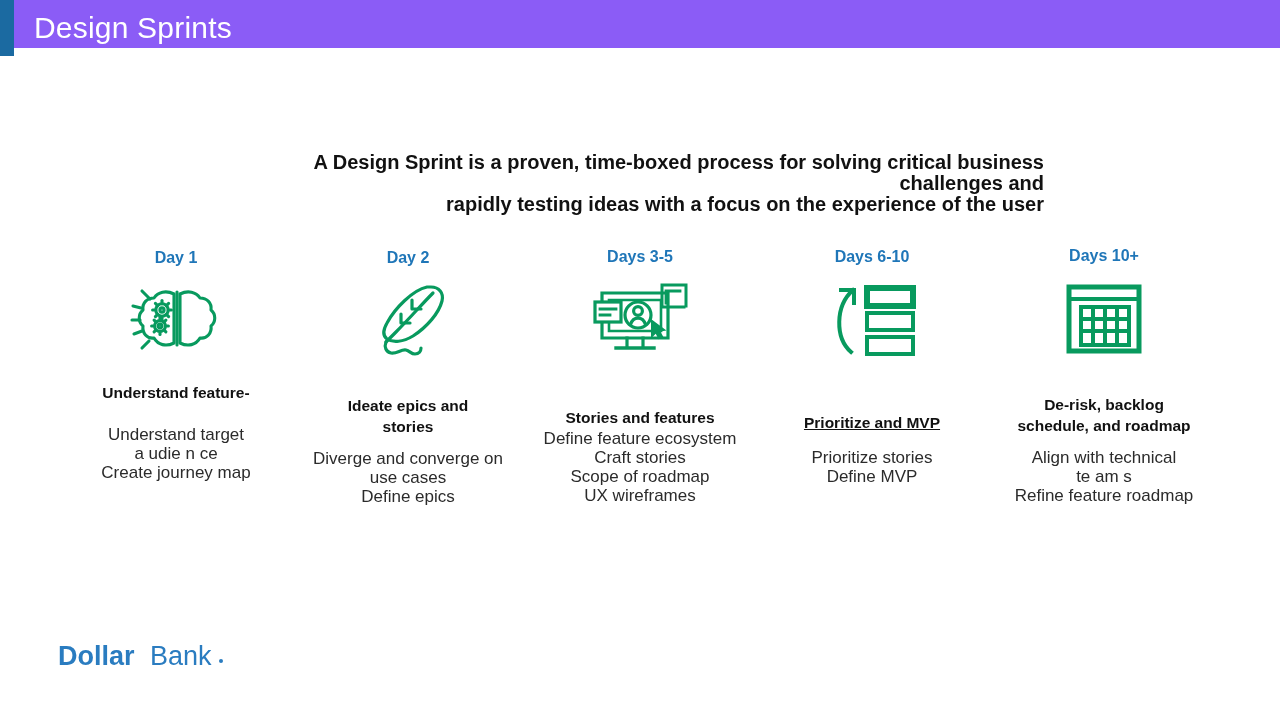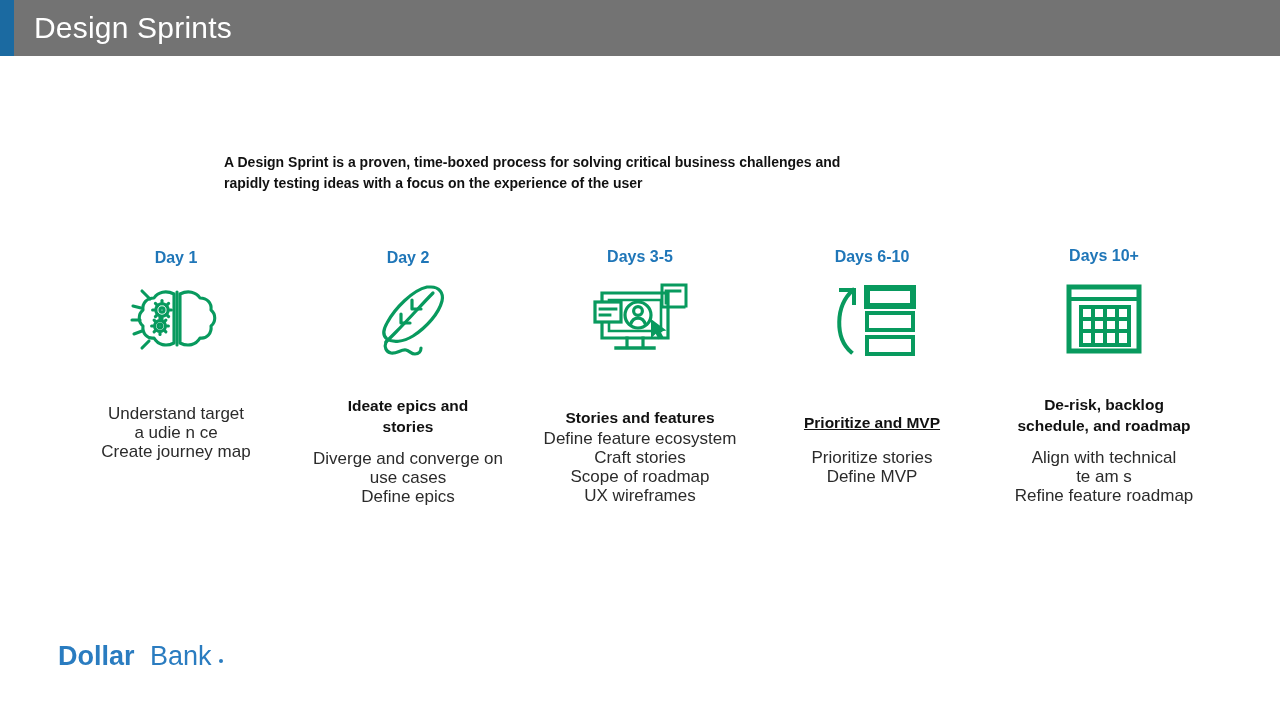--- a/index.html
+++ b/index.html
@@ -13,22 +13,22 @@
     font-family: "Liberation Sans", sans-serif;
     overflow: hidden;
     position: relative;
   }
 
   
   .header-bar {
     position: absolute;
     left: 0; top: 0;
     width: 1280px;
-    height: 56px;
-    background: #737373;
+    height: 48px;
+    background: #8b5cf6;
   }
   .header-accent {
     position: absolute;
     left: 0; top: 0;
     width: 14px;
     height: 56px;
     background: #1B6AA1;
   }
   .header-title {
     position: absolute;
@@ -38,25 +38,25 @@
     font-weight: 400;
     color: #ffffff;
     letter-spacing: 0.2px;
     line-height: 42px;
     white-space: nowrap;
   }
 
   
   .subtitle {
     position: absolute;
-    left: 224px;
+    left: 232px;
     top: 152px;
     width: 812px;
-    text-align: left;
-    font-size: 14px;
+    text-align: right;
+    font-size: 20px;
     font-weight: bold;
     color: #111111;
     line-height: 21px;
   }
 
   
   .columns {
     position: absolute;
     left: 60px;
     top: 248px;
@@ -188,20 +188,21 @@
         <line x1="28" y1="48" x2="26.1" y2="49.9"></line>
 
         <line x1="14" y1="9" x2="22" y2="17"></line>
         <line x1="5" y1="24" x2="13" y2="26"></line>
         <line x1="4" y1="38" x2="12" y2="38"></line>
         <line x1="6" y1="52" x2="14" y2="49"></line>
         <line x1="14" y1="66" x2="21" y2="59"></line>
       </svg>
     </div>
     <div class="col-heading">
+      <div>Understand feature-</div>
     </div>
     <div class="col-body">
       <div>Understand target</div>
       <div>a udie n ce</div>
       <div>Create journey map</div>
     </div>
   </div>
 
   <div class="col c1">
     <div class="day-label">Day 2</div>

